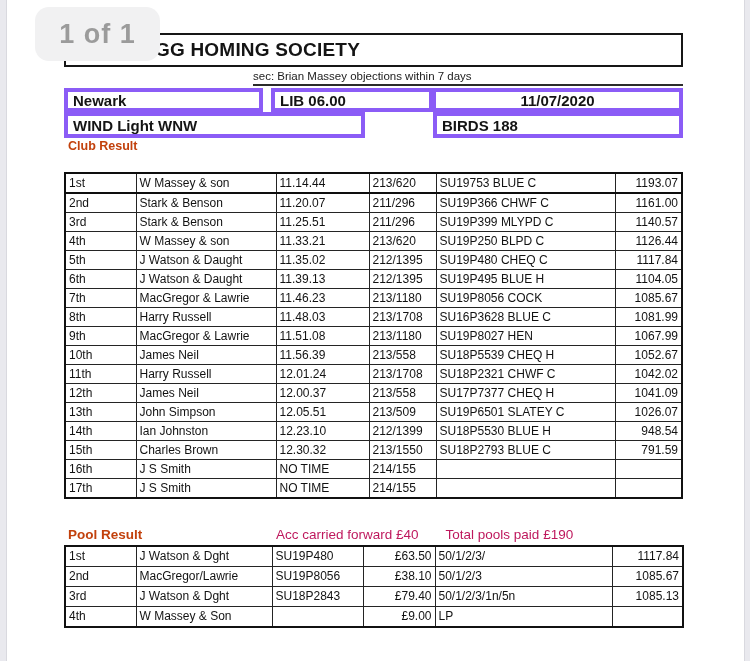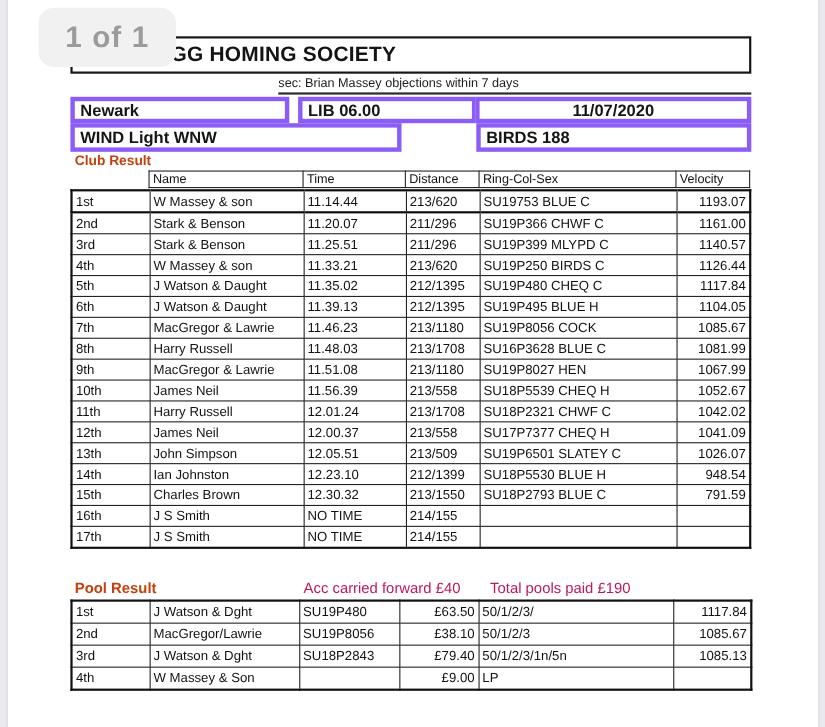--- a/index.html
+++ b/index.html
@@ -95,38 +95,20 @@
   <div class="sec-line">sec: Brian Massey  objections within 7 days</div>
 
   <div class="info-cell cell-racepoint">Newark</div>
   <div class="info-cell cell-lib">LIB 06.00</div>
   <div class="info-cell cell-date">11/07/2020</div>
   <div class="info-cell cell-wind">WIND Light WNW</div>
   <div class="info-cell cell-birds">BIRDS 188</div>
 
   <div class="section-label club-label">Club Result</div>
 
-  <table class="hdr-table">
-    <colgroup>
-        <col style="width:140px">
-        <col style="width:93px">
-        <col style="width:67px">
-        <col style="width:179px">
-        <col style="width:67px">
-      </colgroup>
-    <tbody>
-        <tr>
-      <td>Name</td>
-      <td>Time</td>
-      <td>Distance</td>
-      <td>Ring-Col-Sex</td>
-      <td>Velocity</td>
-    </tr>
-  </tbody>
-    </table>
 
   <table class="club-table">
     <colgroup>
         <col style="width:71px">
         <col style="width:140px">
         <col style="width:93px">
         <col style="width:67px">
         <col style="width:179px">
         <col style="width:67px">
       </colgroup>
@@ -153,21 +135,21 @@
           <td>11.25.51</td>
           <td>211/296</td>
           <td>SU19P399 MLYPD C</td>
           <td class="num">1140.57</td>
         </tr>
         <tr>
           <td>4th</td>
           <td>W Massey &amp; son</td>
           <td>11.33.21</td>
           <td>213/620</td>
-          <td>SU19P250 BIRDS C</td>
+          <td>SU19P250 BLPD C</td>
           <td class="num">1126.44</td>
         </tr>
         <tr>
           <td>5th</td>
           <td>J Watson &amp; Daught</td>
           <td>11.35.02</td>
           <td>212/1395</td>
           <td>SU19P480 CHEQ C</td>
           <td class="num">1117.84</td>
         </tr>

